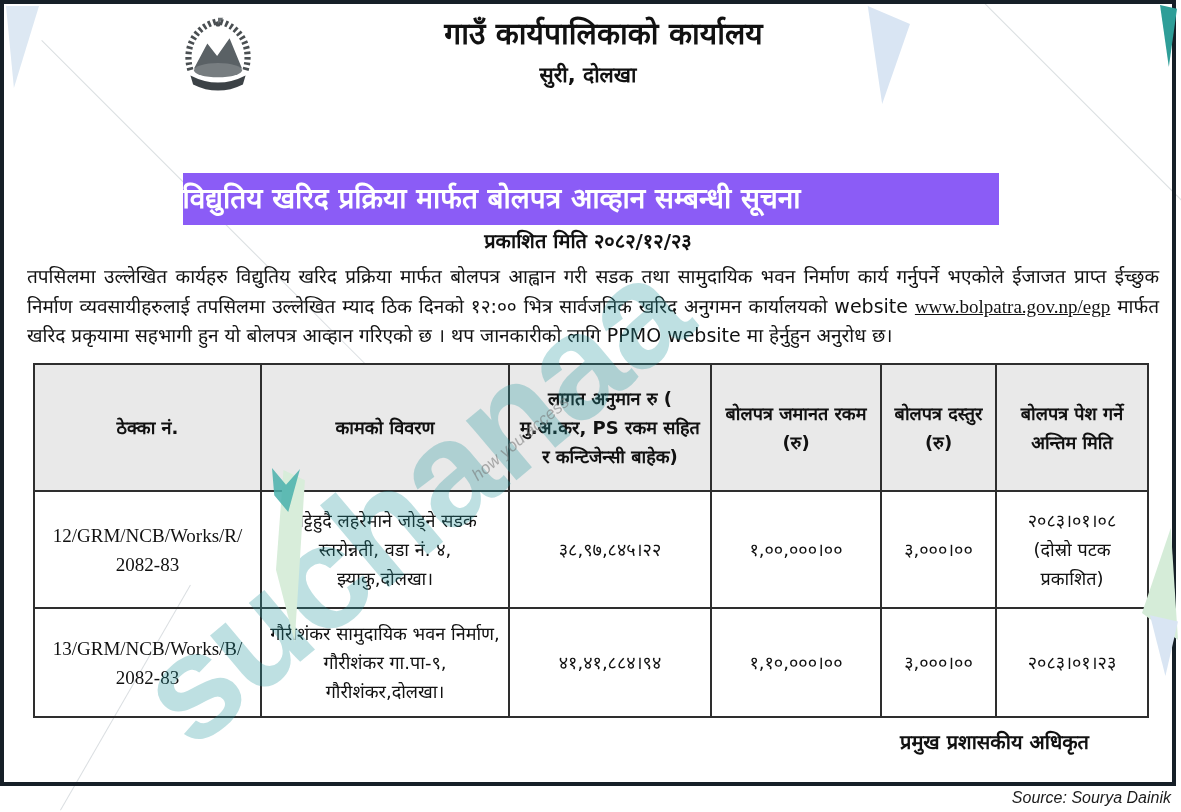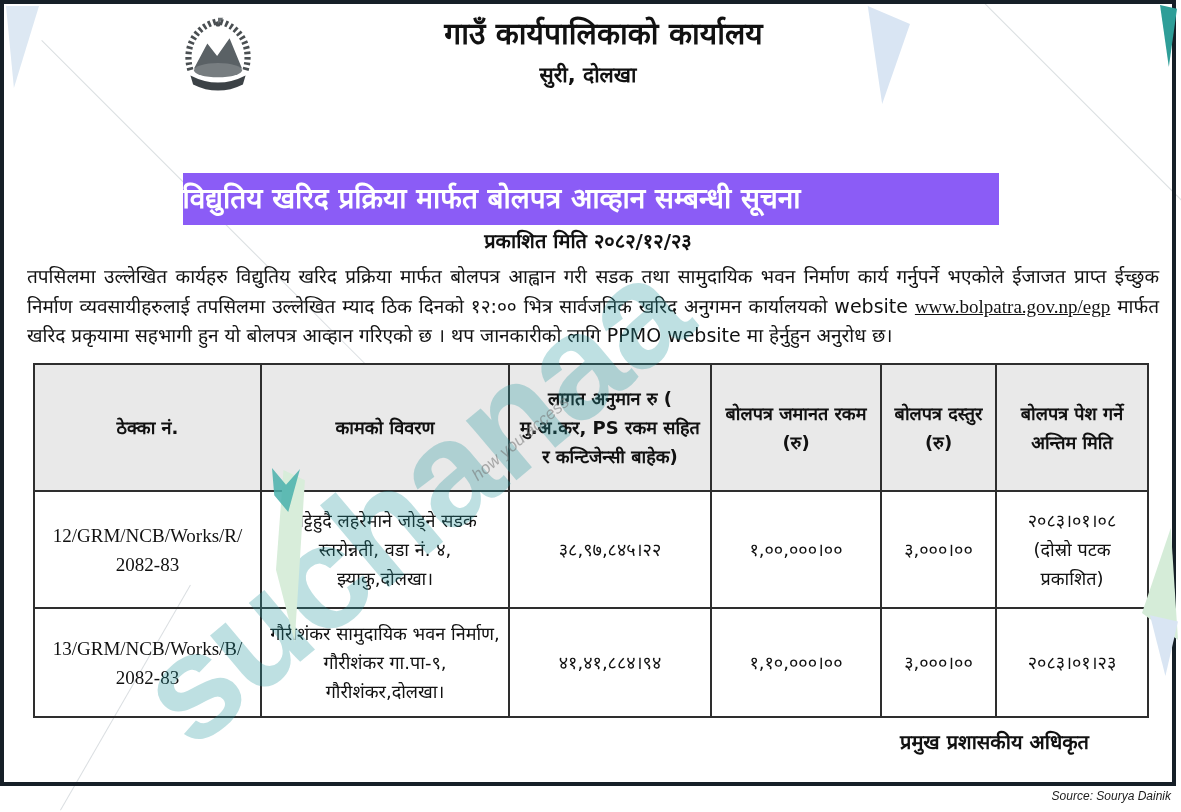--- a/index.html
+++ b/index.html
@@ -53,21 +53,21 @@
   tr.r2 td { height:109px; }
   td.latin-cell { font-family:"Liberation Serif",serif; font-size:19px;margin-left:25px; }
   .dl-note { display:block; }
   
   .signature {
     position:absolute; right:92px; top:728px; font-size:20px; font-weight:bold;
   }
   .source-note {
     position:absolute; right:10px; top:789px;
     font-family:"Liberation Sans",sans-serif; font-style:italic;
-    font-size:12px; color:#1b1b1b;
+    font-size:16px; color:#1b1b1b;
   }
   
   .decor, .wm { pointer-events:none; }
   .wm-big {
     position:absolute; left:105px; top:648px;
     transform:rotate(-40deg); transform-origin:left top;
     font-family:"Liberation Sans",sans-serif; font-weight:bold;
     font-size:148px; letter-spacing:-3px;
     color:rgba(41,152,160,0.30); white-space:nowrap;
   }

